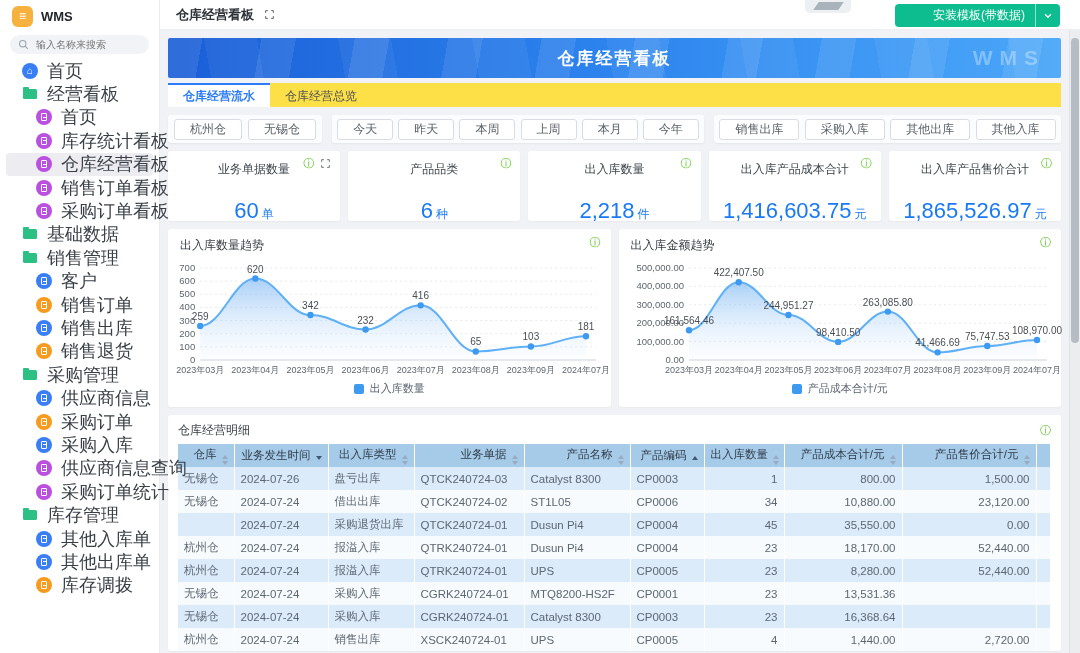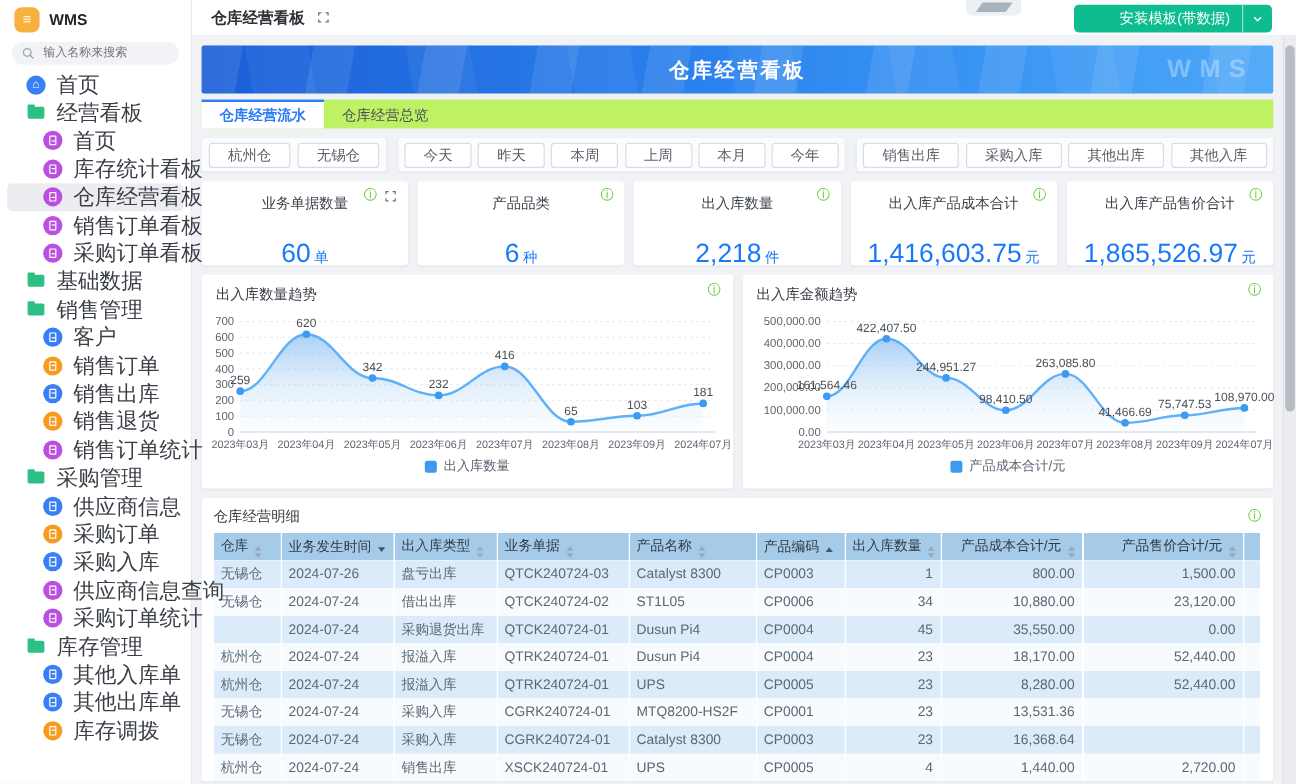--- a/index.html
+++ b/index.html
@@ -40,21 +40,21 @@
 
   .content{position:absolute;left:0;right:11px;top:30px;bottom:0;overflow:hidden;padding:8px 8px 0 8px;}
 
   .banner{height:40px;border-radius:2px;position:relative;overflow:hidden;display:flex;align-items:center;justify-content:center;
     background:linear-gradient(90deg,#1a5ed7 0%,#2e86ef 52%,#4ba7f8 100%);margin-bottom:5px;}
   .banner::before{content:"";position:absolute;inset:0;background:repeating-linear-gradient(100deg,rgba(255,255,255,0.09) 0 34px,rgba(255,255,255,0) 34px 92px);}
   .banner::after{content:"";position:absolute;inset:0;background:repeating-linear-gradient(-100deg,rgba(255,255,255,0.05) 0 52px,rgba(255,255,255,0) 52px 132px);}
   .banner-title{color:#fff;font-size:17px;font-weight:bold;letter-spacing:2px;z-index:1;}
   .banner-wm{position:absolute;right:16px;top:8px;font-size:21px;font-weight:bold;letter-spacing:7px;color:rgba(255,255,255,0.32);z-index:1;}
 
-  .tabs{height:24px;display:flex;background:#bef264;margin-bottom:8px;}
+  .tabs{height:24px;display:flex;background:#fde047;margin-bottom:8px;}
   .tab{padding:0 15px;display:flex;align-items:center;font-size:12px;color:#4a4f57;border-top:2px solid transparent;cursor:pointer;}
   .tab.active{background:#fff;color:#2b7cf6;font-weight:bold;border-top-color:#2b7cf6;}
 
   .filters{height:28px;display:flex;gap:10px;margin-bottom:8px;}
   .fgroup{background:#fbfcfe;border-radius:3px;display:flex;align-items:center;justify-content:space-evenly;box-shadow:0 1px 2px rgba(0,0,0,0.05);}
   .fg-wh{flex:0 0 154px;}
   .fg-period{flex:0 0 372px;}
   .fg-type{flex:1;}
   .fbtn{height:21px;line-height:19px;padding:0 15px;border:1px solid #d9dce3;border-radius:3px;background:#fff;color:#5a6068;font-size:12px;cursor:pointer;white-space:nowrap;}
 
@@ -71,21 +71,21 @@
   .chartcard{flex:1;background:#fff;border-radius:3px;position:relative;padding:8px 6px 0 6px;box-shadow:0 1px 2px rgba(0,0,0,0.04);}
   .chart-title{font-size:12px;color:#363c44;margin-left:6px;}
   .chartcard .info-i{position:absolute;top:8px;right:10px;}
   .legend{display:flex;justify-content:center;align-items:center;gap:6px;font-size:11px;color:#5a6472;margin-top:1px;cursor:pointer;}
   .legend .sq{width:10px;height:10px;border-radius:2px;background:#3d9af0;}
 
   .tablecard{background:#fff;border-radius:3px;padding:5px 10px 0 10px;box-shadow:0 1px 2px rgba(0,0,0,0.04);}
   .tbl-head{display:flex;justify-content:space-between;align-items:center;height:20px;}
   .tbl-title{font-size:12px;color:#363c44;}
   table{border-collapse:collapse;width:100%;table-layout:fixed;margin-top:4px;font-size:11.5px;}
-  th{background:#a6cbe9;height:23px;font-weight:normal;color:#2f3b48;text-align:left;padding:0 6px;border-right:1px solid rgba(255,255,255,0.55);white-space:nowrap;overflow:hidden;}
+  th{background:#a6cbe9;height:23px;font-weight:normal;color:#2f3b48;text-align:right;padding:0 6px;border-right:1px solid rgba(255,255,255,0.55);white-space:nowrap;overflow:hidden;}
   td{height:23px;padding:0 6px;color:#5c6773;white-space:nowrap;overflow:hidden;border-right:1px solid rgba(255,255,255,0.7);}
   tr.odd td{background:#dcebfa;}
   tr.even td{background:#f8fbfe;}
   td.r,th.r{text-align:right;}
   .sort{display:inline-flex;flex-direction:column;gap:2px;margin-left:5px;vertical-align:-1px;}
   .s-up{width:0;height:0;border-left:3px solid transparent;border-right:3px solid transparent;border-bottom:4px solid #97aabf;}
   .s-dn{width:0;height:0;border-left:3px solid transparent;border-right:3px solid transparent;border-top:4px solid #97aabf;}
   .s-up.on{border-bottom-color:#3e5872;}
   .s-dn.on{border-top-color:#3e5872;}
 </style>
@@ -169,26 +169,20 @@
         <span class="mi" style="background: rgb(58, 126, 246);">
           <i class="doc"></i>
         </span>
         <span class="lbl">销售出库</span>
       </div>
       <div class="side-item lvl1">
         <span class="mi" style="background: rgb(247, 155, 31);">
           <i class="doc"></i>
         </span>
         <span class="lbl">销售退货</span>
-      </div>
-      <div class="side-item lvl1">
-        <span class="mi" style="background: rgb(187, 79, 224);">
-          <i class="doc"></i>
-        </span>
-        <span class="lbl">销售订单统计</span>
       </div>
       <div class="side-item">
         <span class="fold"></span>
         <span class="lbl">采购管理</span>
       </div>
       <div class="side-item lvl1">
         <span class="mi" style="background: rgb(58, 126, 246);">
           <i class="doc"></i>
         </span>
         <span class="lbl">供应商信息</span>

